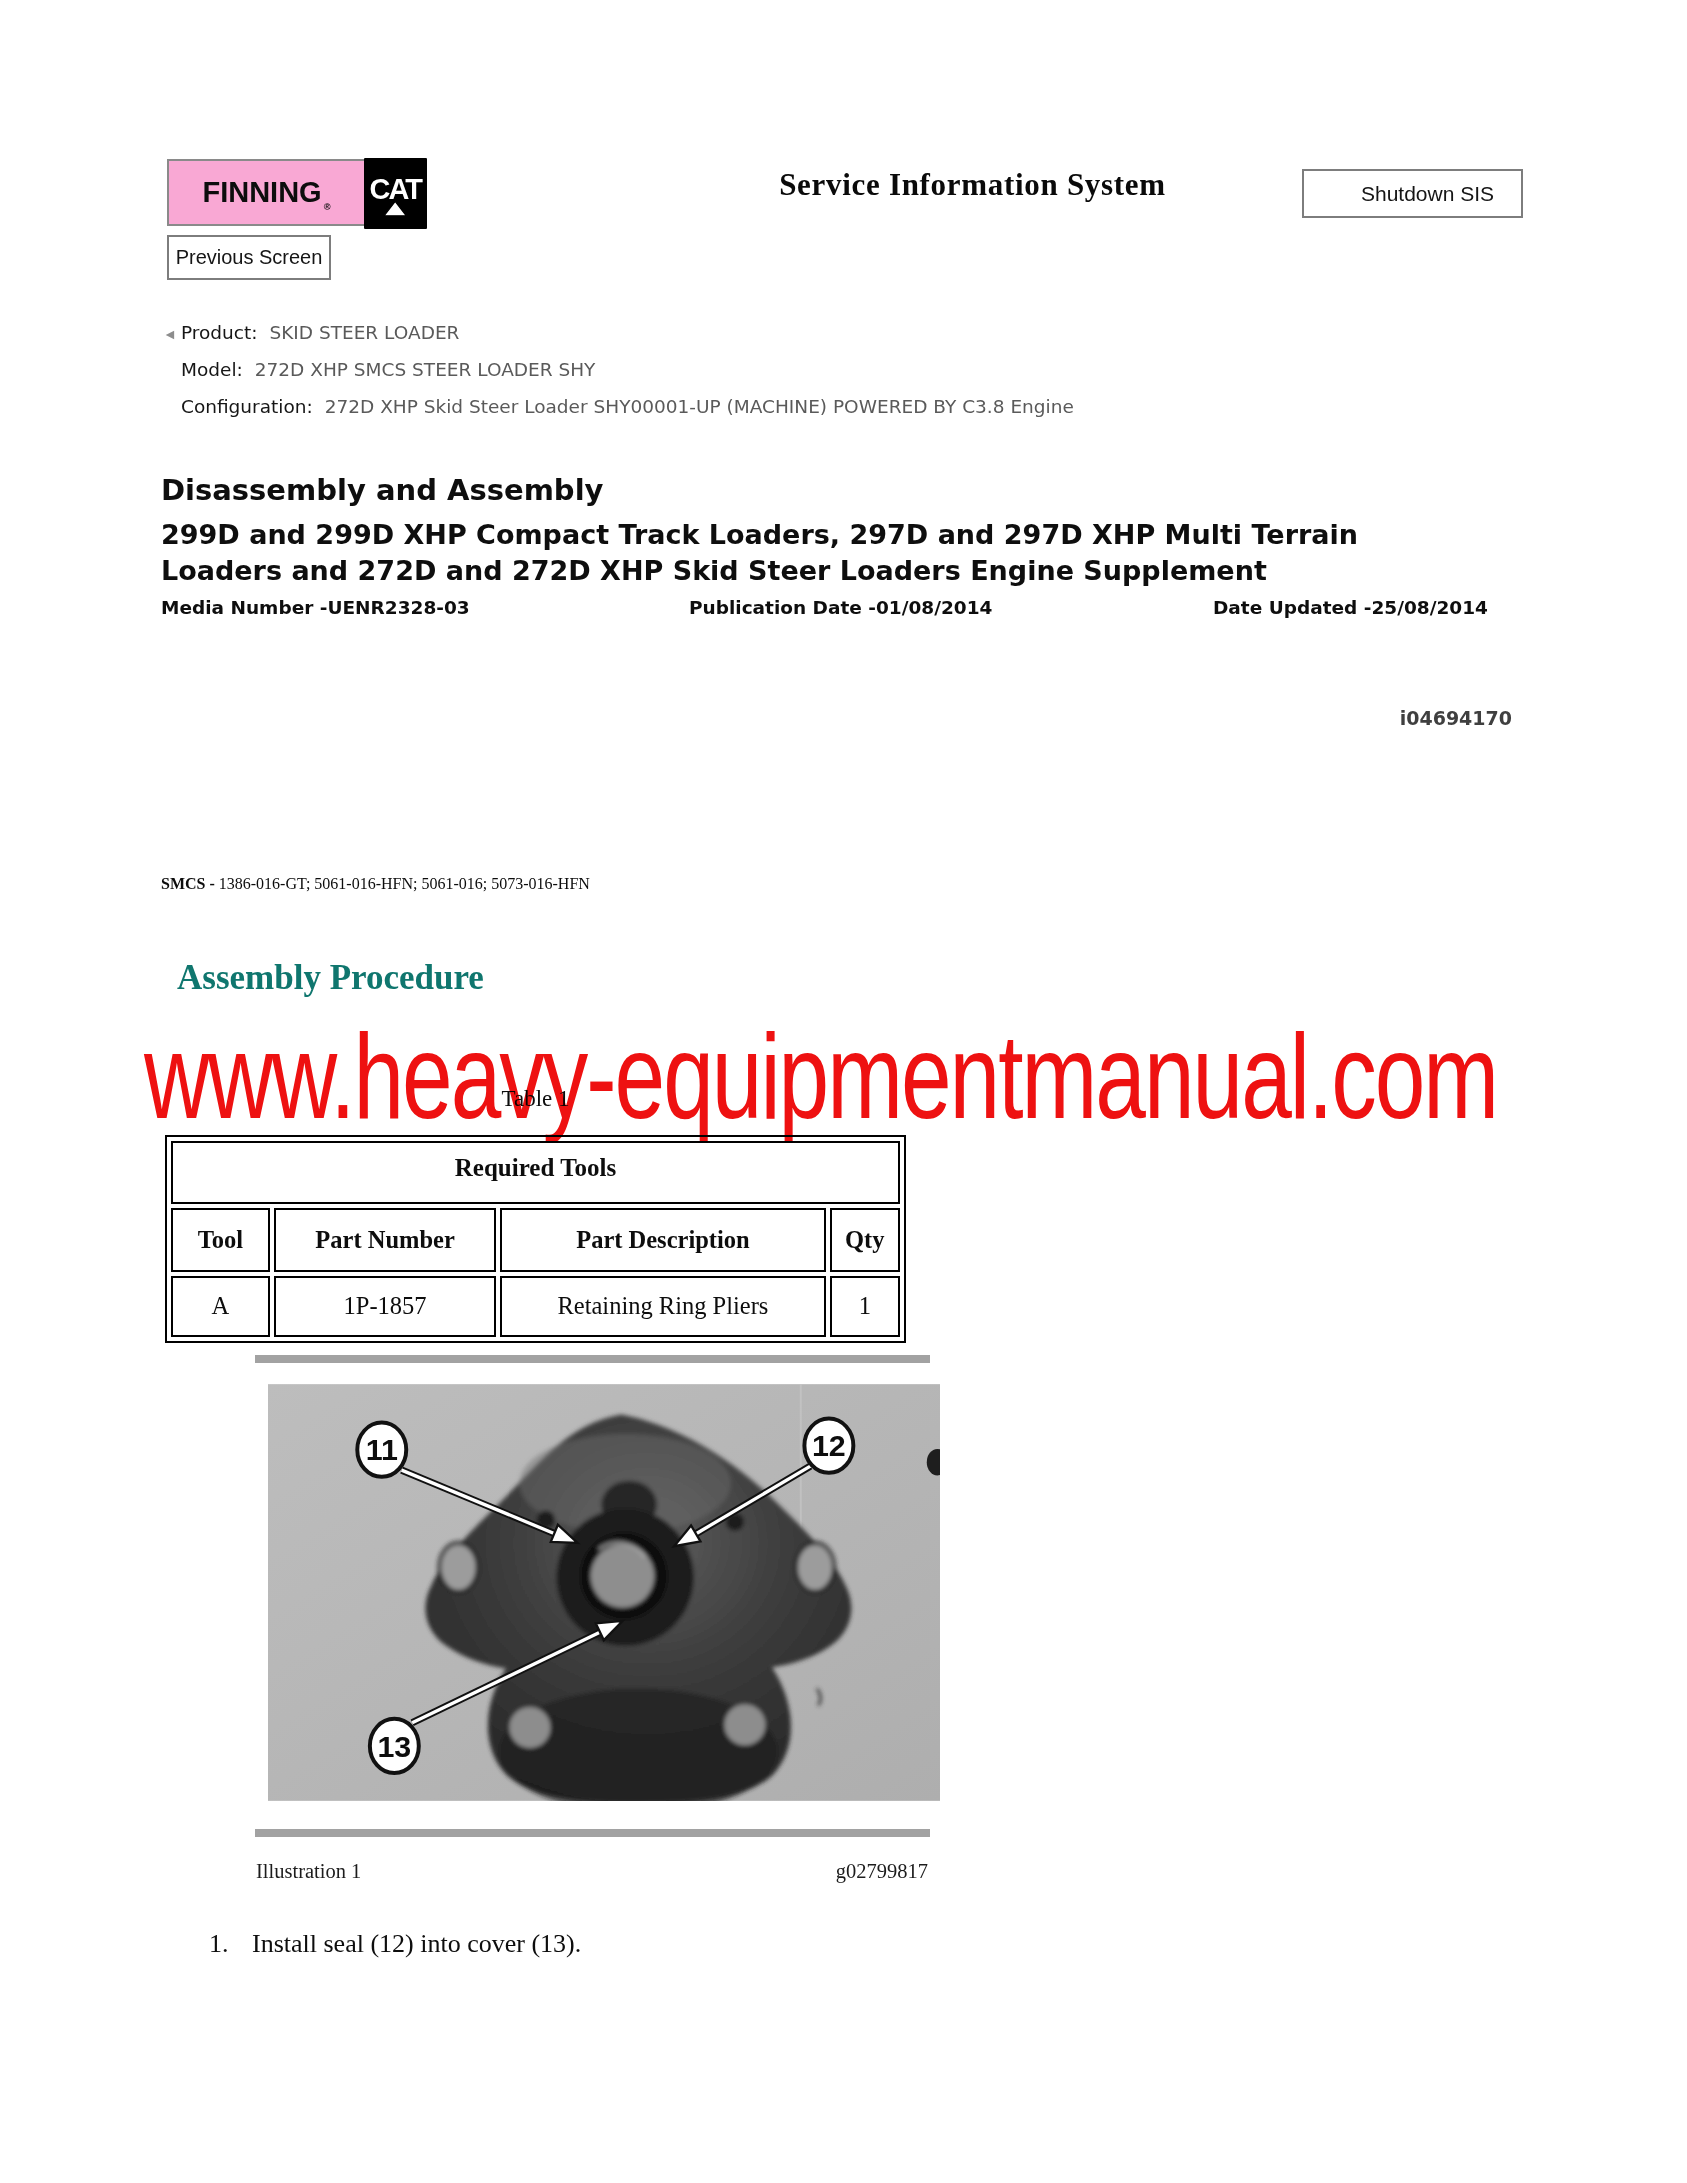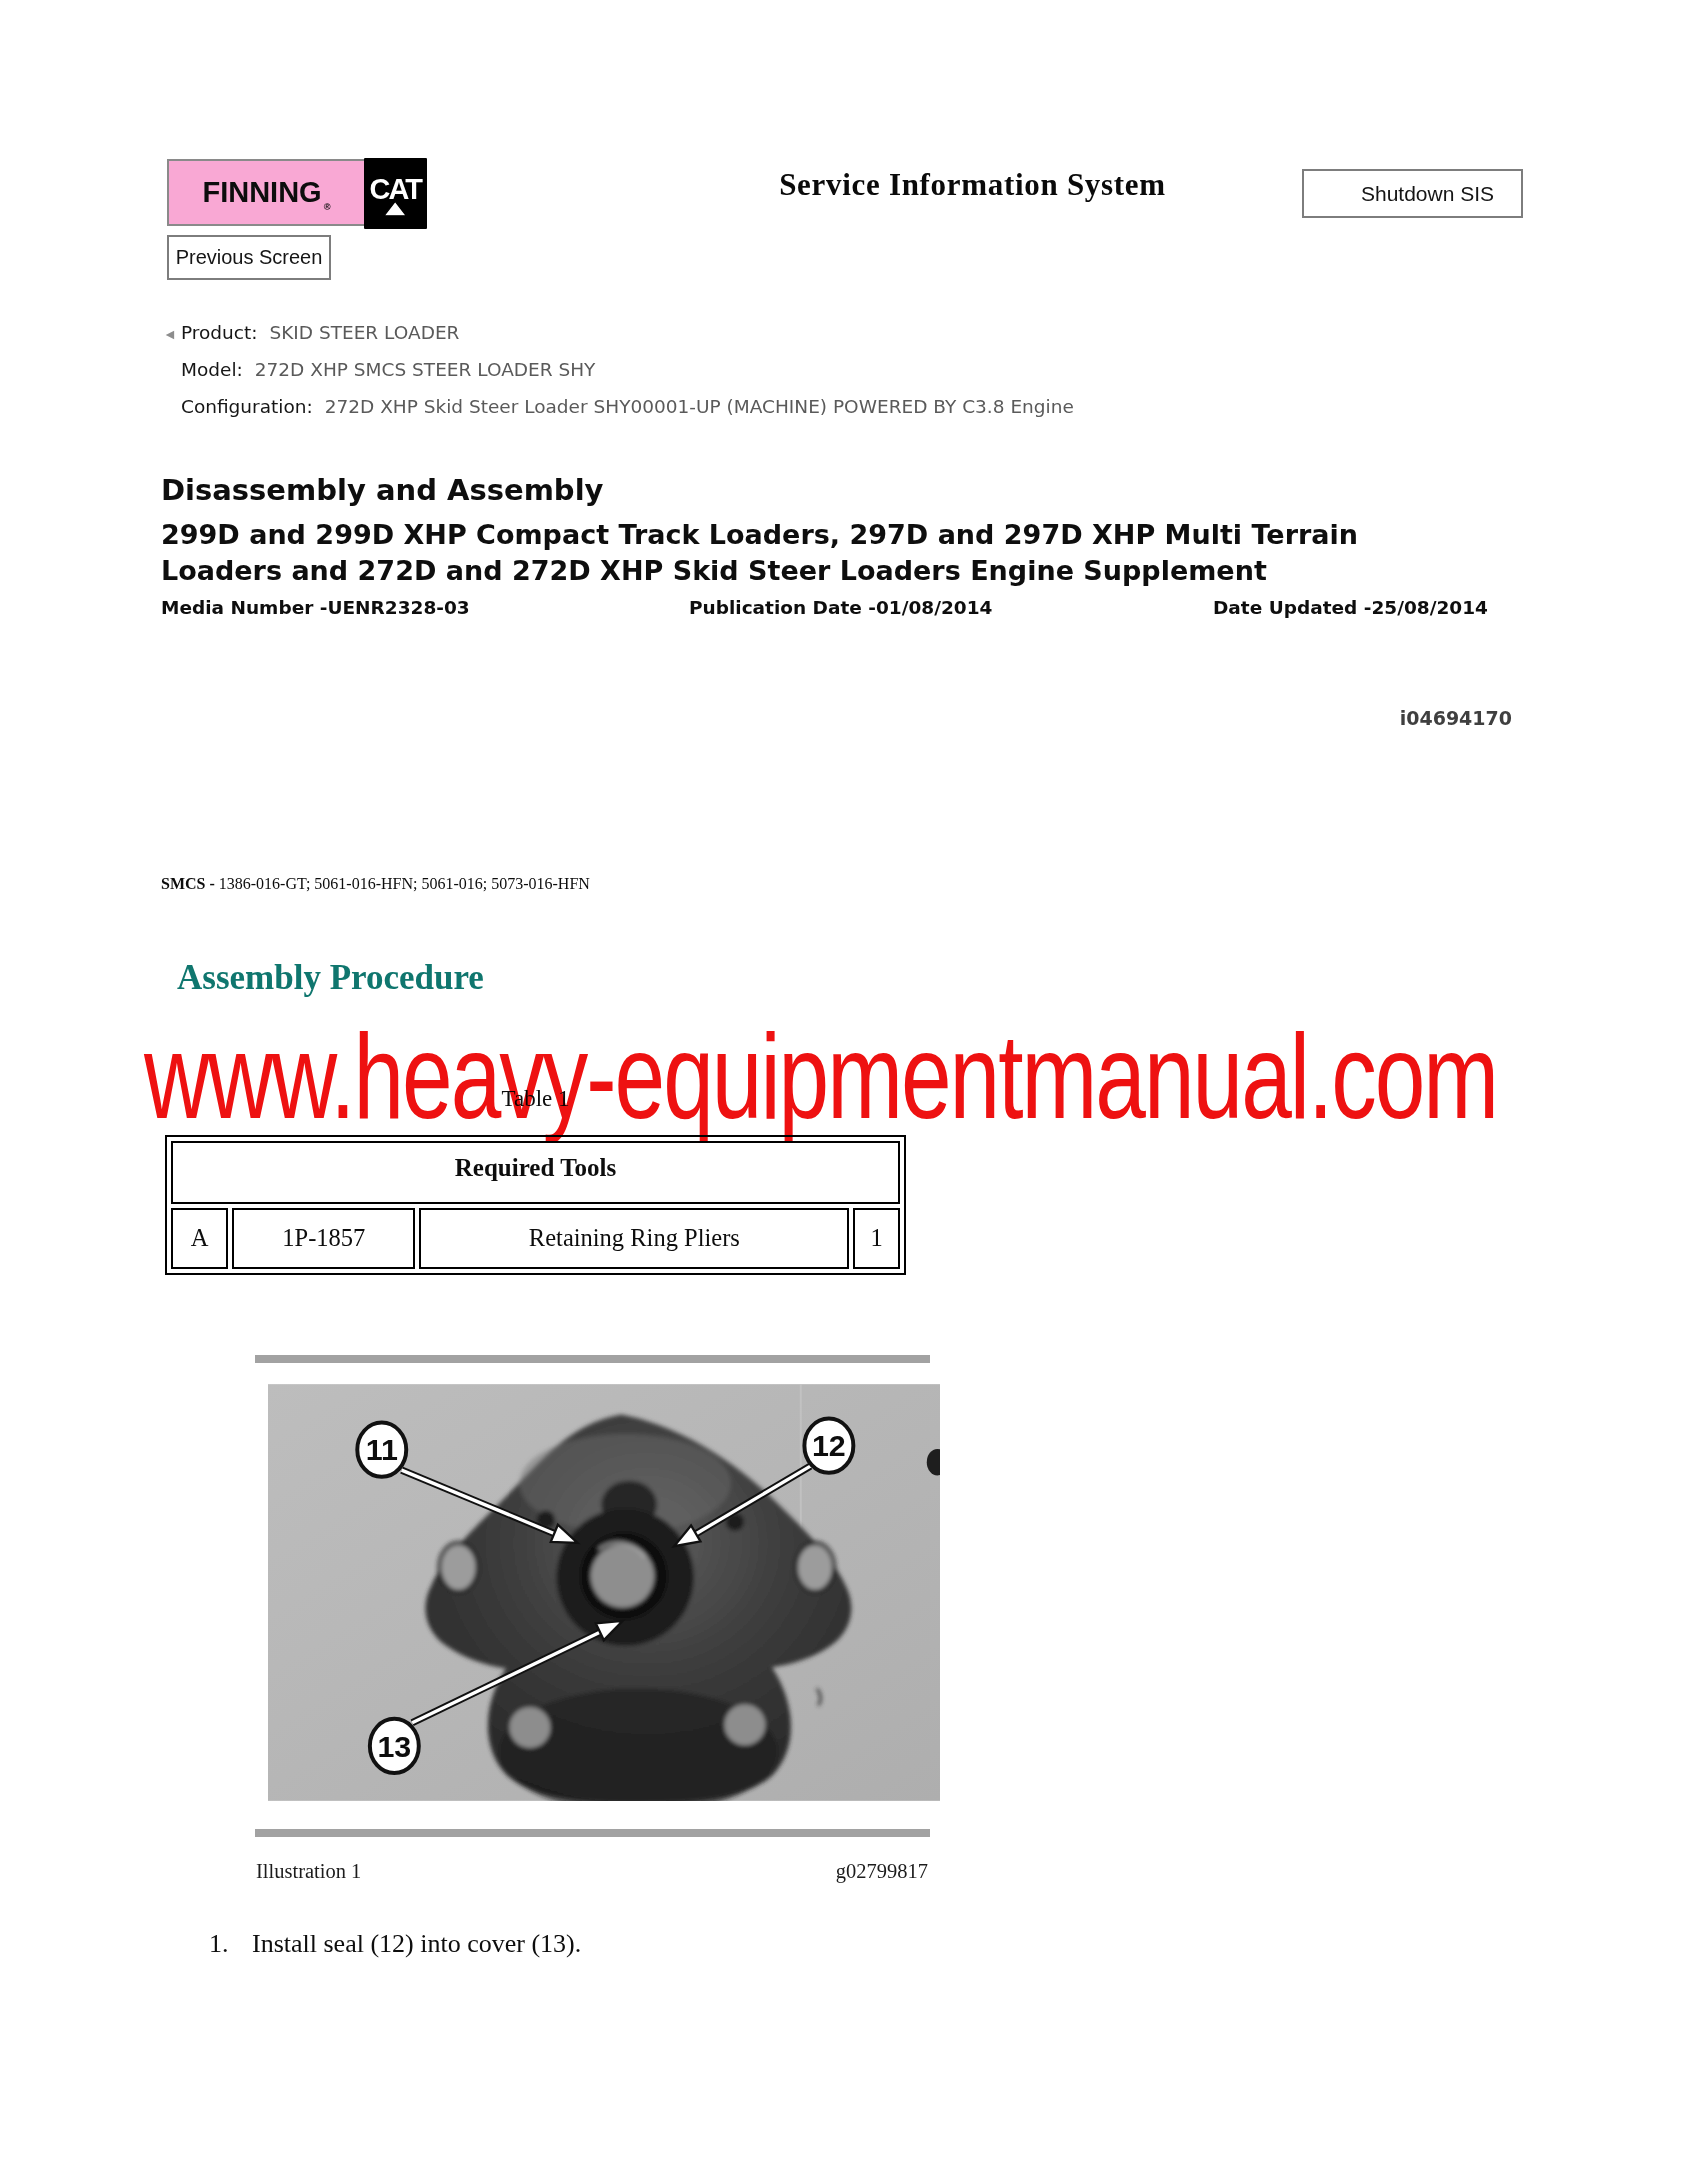--- a/index.html
+++ b/index.html
@@ -152,20 +152,26 @@
   </div>
   <div class="abs proc-title">Assembly Procedure</div>
 
   <div class="abs watermark">www.heavy-equipmentmanual.com</div>
 
   <div class="abs table-caption">Table 1</div>
   <table class="tools">
     <tbody>
         <tr>
       <th colspan="4" class="cap">Required Tools</th>
+    </tr>
+    <tr>
+      <th class="hdr c-tool">Tool</th>
+      <th class="hdr c-pn">Part Number</th>
+      <th class="hdr c-pd">Part Description</th>
+      <th class="hdr c-qty">Qty</th>
     </tr>
     <tr>
       <td>A</td>
       <td>1P-1857</td>
       <td>Retaining Ring Pliers</td>
       <td>1</td>
     </tr>
   </tbody>
     </table>
 

